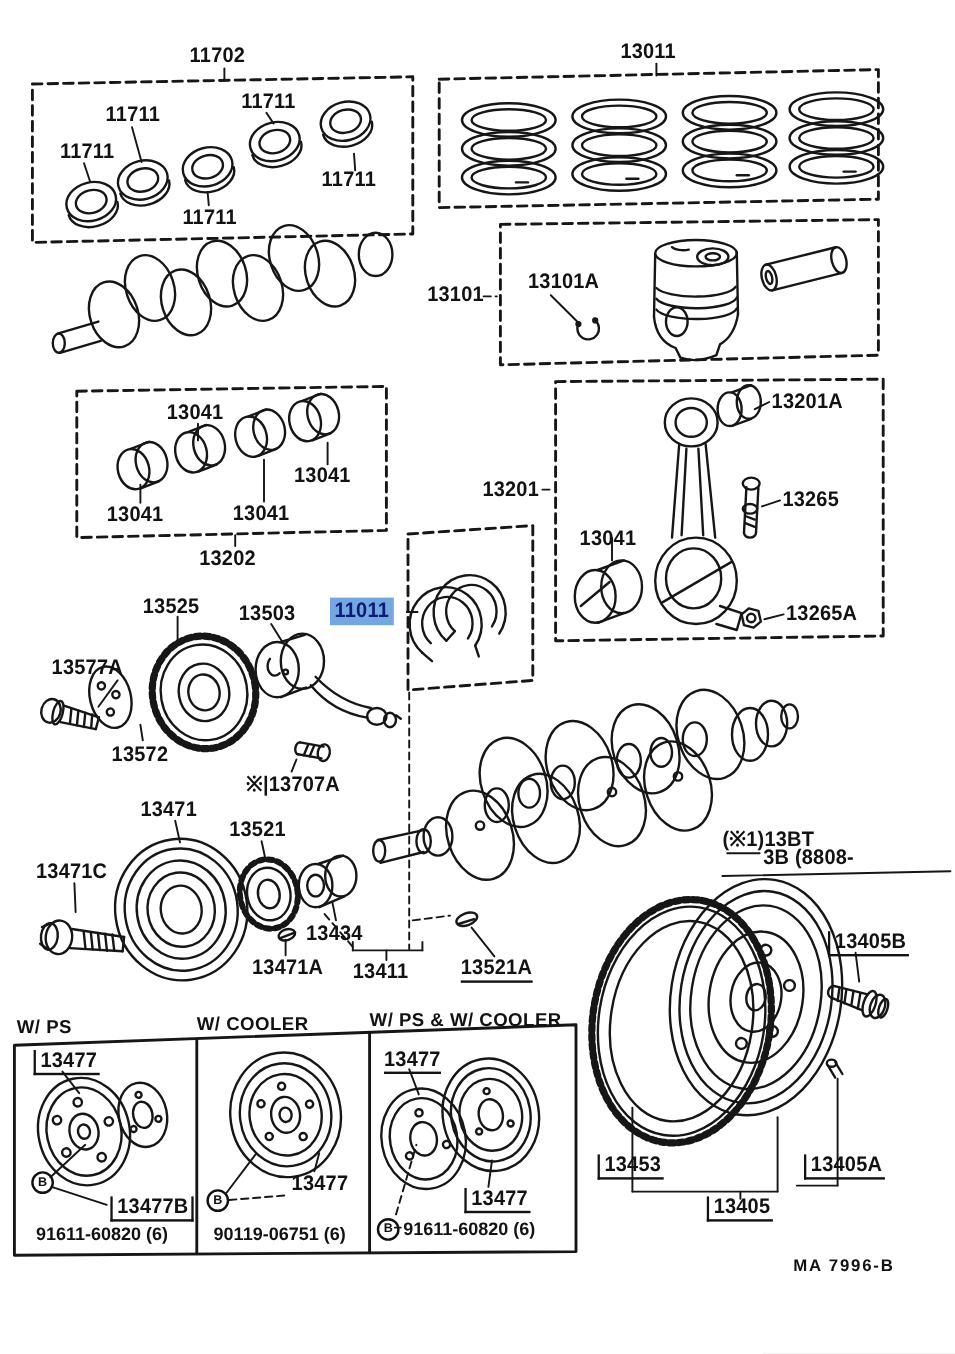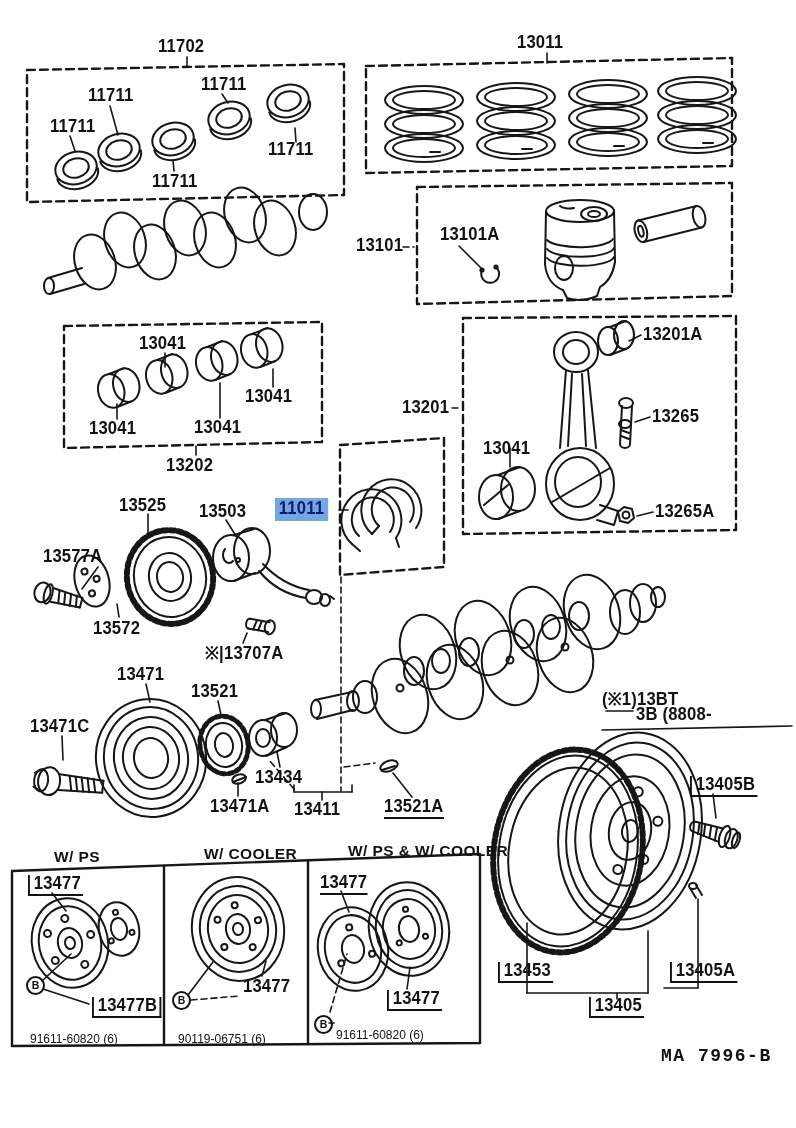--- a/index.html
+++ b/index.html
@@ -6,23 +6,23 @@
   #canvas{position:relative;width:796px;height:1128px;background:#ffffff;overflow:hidden;
           font-family:"Liberation Sans",sans-serif;}
   #art{position:absolute;left:0;top:0;}
   .co{position:absolute;font-weight:700;font-size:17.5px;color:#121212;white-space:nowrap;
       letter-spacing:.2px;transform:scaleX(.95);transform-origin:left top;line-height:1;}
   .hl{background:#74a7e0;color:#0d1a78;padding:2px 4px 3px 4px;}
   .unl{border-bottom:2.2px solid #121212;padding-bottom:1px;}
   .bkt{border-left:2.2px solid #121212;border-bottom:2.2px solid #121212;padding:0 2px 1px 4px;}
   .bkt-r{border-right:2.2px solid #121212;}
   .hdr{position:absolute;font-weight:700;font-size:15.5px;color:#121212;white-space:nowrap;
-       letter-spacing:.4px;line-height:1;margin-left:40px;}
-  .small{position:absolute;font-weight:400;font-size:12px;color:#121212;white-space:nowrap;line-height:1;margin-top:12px;}
-  .code{position:absolute;font-weight:700;font-size:18px;color:#121212;letter-spacing:1.5px;line-height:1;font-family:Liberation Mono, monospace;}
+       letter-spacing:.4px;line-height:1;}
+  .small{position:absolute;font-weight:700;font-size:15px;color:#121212;white-space:nowrap;line-height:1;}
+  .code{position:absolute;font-weight:700;font-size:14px;color:#121212;letter-spacing:1.5px;line-height:1;}
   .circ{position:absolute;width:15px;height:15px;border:2px solid #121212;border-radius:50%;
         font-weight:700;font-size:10.5px;color:#121212;display:flex;align-items:center;
         justify-content:center;line-height:1;}
   svg .ln{stroke:#161616;fill:none;stroke-width:2;stroke-linecap:round;stroke-linejoin:round;}
   svg .dashbox{stroke-dasharray:8 5;stroke-width:2.4;}
   svg .solidbox{stroke-width:2.4;}
   svg .ld{stroke-width:1.6;}
   svg .ldd{stroke-width:1.6;stroke-dasharray:6 4;}
   svg .teeth{stroke-dasharray:4 3.6;}
 </style>

